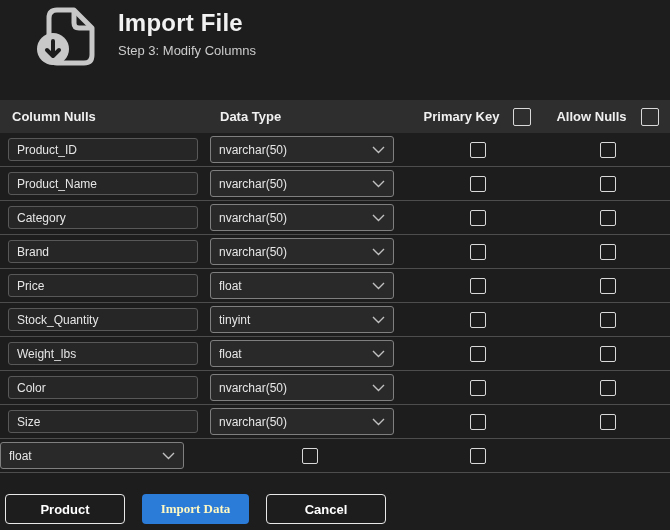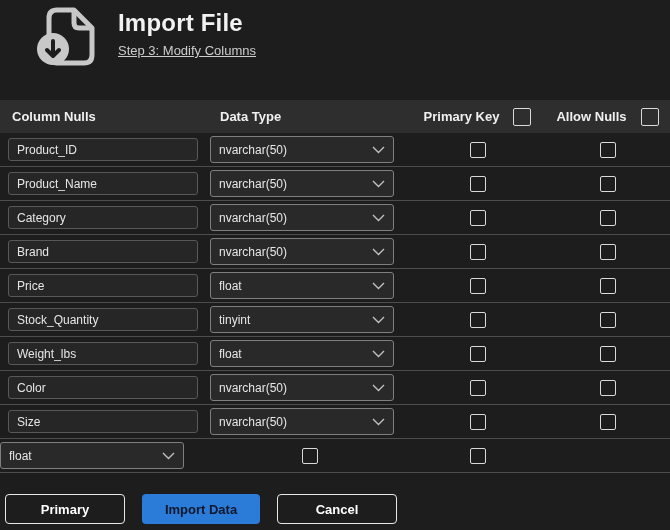--- a/index.html
+++ b/index.html
@@ -8,21 +8,21 @@
     width: 670px; height: 530px;
     background: #1d1d1d;
     font-family: "Liberation Sans", sans-serif;
     overflow: hidden;
   }
   
   .app-header { display: flex; align-items: flex-start; height: 100px; padding: 5px 0 3px 28px; }
   .icon-wrap { width: 78px; flex: 0 0 78px; }
   .titles { padding-left: 12px; padding-top: 4px; }
   .page-title { font-size: 24px; font-weight: bold; color: #f2f2f2; line-height: 28px; letter-spacing: 0.2px; }
-  .page-subtitle { font-size: 13px; color: #cccccc; margin-top: 6px; text-decoration: underline; }
+  .page-subtitle { font-size: 13px; color: #cccccc; margin-top: 6px; }
 
   
   .grid-cols { display: grid; grid-template-columns: 210px 200px 135px 125px; align-items: center; }
   .table-header { height: 33px; background: #2e2e2e; }
   .gh-label { font-size: 13px; font-weight: 600; color: #f0f0f0; }
   .gh-name { padding-left: 12px; }
   .gh-type { padding-left: 10px; }
   .gh-group { display: flex; align-items: center; justify-content: center; gap: 14px; }
 
   
@@ -53,21 +53,21 @@
 
   
   .footer { display: flex; gap: 17px; padding-left: 5px; margin-top: 21px; }
   .btn {
     height: 30px; border-radius: 4px;
     font-weight: bold; font-size: 13px;
     font-family: "Liberation Sans", sans-serif;
     cursor: pointer;
   }
   .btn-outline { width: 120px; background: transparent; border: 1px solid #e8e8e8; color: #ffffff; }
-  .btn-primary { width: 118px; border: none; color: #0f172a; }
+  .btn-primary { width: 107px; border: none; color: #fef9c3; font-family: Liberation Serif, serif; }
 </style>
 </head>
 <body>
 
 <div>
 
   <div class="app-header">
     <div class="icon-wrap">
       <svg width="78" height="66" viewBox="0 0 78 66">
         <path d="M46 5 H29 Q21 5 21 13 V50 Q21 58 29 58 H56 Q64 58 64 50 V23 Z" fill="none" stroke="#c8c8c8" stroke-width="5" stroke-linejoin="round"></path>
@@ -231,18 +231,18 @@
         <div class="check-cell">
           <input type="checkbox" class="cb" style="">
         </div>
         <div class="check-cell">
           <input type="checkbox" class="cb" style="">
         </div>
       </div>
     </div>
 
   <div class="footer">
-    <button class="btn btn-outline">Primary</button>
+    <button class="btn btn-outline">Product</button>
     <button class="btn btn-primary" style="background: rgb(43, 123, 217);">Import Data</button>
     <button class="btn btn-outline">Cancel</button>
   </div>
 
 </div>
 
 </body></html>

